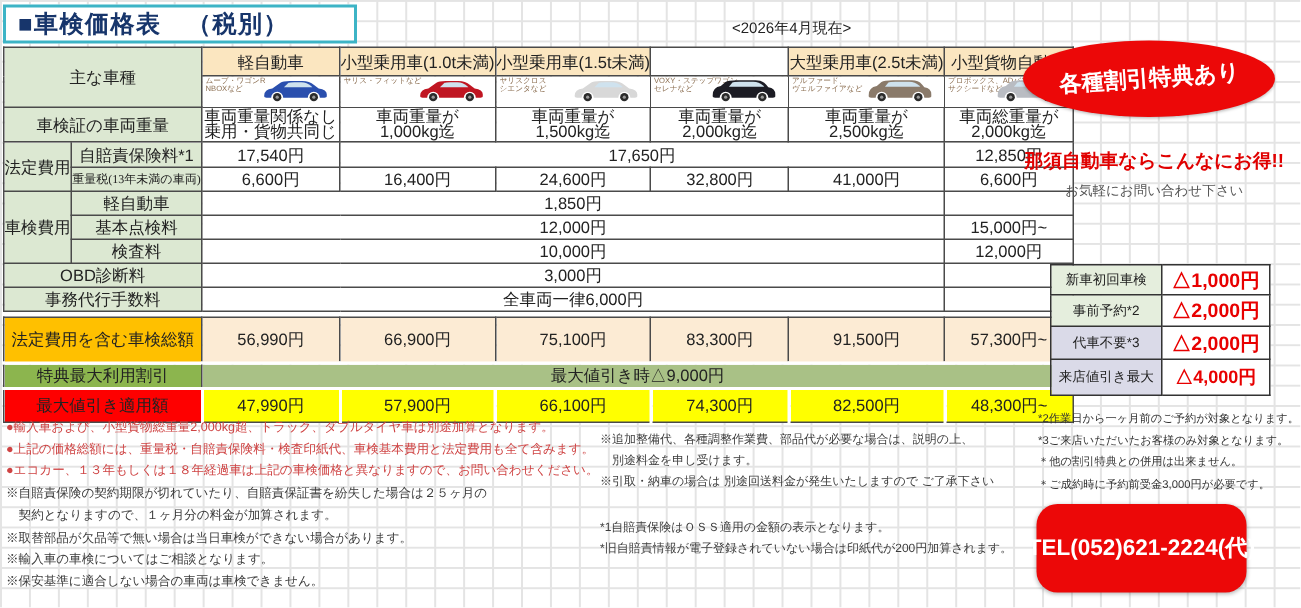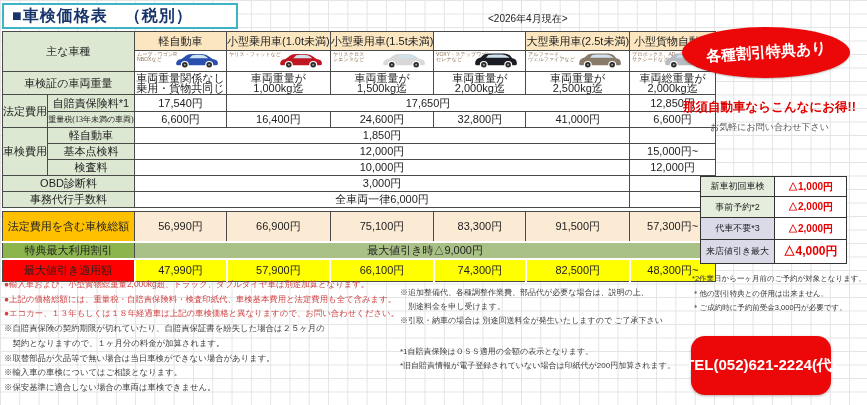--- a/index.html
+++ b/index.html
@@ -41,21 +41,21 @@
     border-top:2px solid #fff !important;border-left:2px solid #fff !important;}
   
   .badge{left:682px;top:27px;width:168px;height:51px;background:#ec0808;border-radius:50%;
     display:flex;align-items:center;justify-content:center;box-shadow:0 1px 2px rgba(0,0,0,.25);}
   .badge span{color:#fff;font-weight:bold;font-size:15px;transform:rotate(-4deg);white-space:nowrap;}
   .headline{left:672px;top:99px;width:195px;text-align:center;color:#e00000;font-weight:bold;font-size:12.5px;white-space:nowrap;}
   .subline{left:672px;top:121px;width:195px;text-align:center;color:#555;font-size:9px;}
   table.disc{position:absolute;left:700px;top:176px;border-collapse:collapse;}
   table.disc td{border:1px solid #333;padding:0;text-align:center;vertical-align:middle;}
   .dl{width:73px;font-size:9px;color:#222;}
-  .dv{width:71px;font-size:10px;font-weight:bold;color:#e80000;background:#fff;}
+  .dv{width:71px;font-size:13px;font-weight:bold;color:#e80000;background:#fff;}
   .bg-g{background:#e5eedd;} .bg-p{background:#dadae8;margin-top:40px;}
   tr.dr1{height:20px;} tr.dr2{height:21px;} tr.dr3{height:22px;} tr.dr4{height:24px;}
   .dv.big{font-size:12px;}
   .side-notes{left:692px;top:272px;font-size:7.5px;line-height:14.6px;color:#333;white-space:nowrap;}
   .tel{left:691px;top:336px;width:140px;height:59px;background:#ec0808;border-radius:14px;
     display:flex;align-items:center;justify-content:center;box-shadow:0 1px 3px rgba(0,0,0,.3);cursor:pointer;}
   .tel span{color:#fff;font-weight:bold;font-size:15px;white-space:nowrap;}
   
   .notes-left{left:4px;top:277px;font-size:8.4px;line-height:14.7px;white-space:nowrap;}
   .notes-left .red{color:#cf4343;}
@@ -299,20 +299,21 @@
     </tr>
     <tr class="dr4">
       <td class="dl bg-p">来店値引き最大</td>
       <td class="dv big">△4,000円</td>
     </tr>
   </tbody>
     </table>
 
   <div class="abs side-notes">
     <div>*2作業日から一ヶ月前のご予約が対象となります。</div>
+    <div>*3ご来店いただいたお客様のみ対象となります。</div>
     <div>＊他の割引特典との併用は出来ません。</div>
     <div>＊ご成約時に予約前受金3,000円が必要です。</div>
   </div>
 
   <div class="abs tel">
     <span>TEL(052)621-2224(代)</span>
   </div>
 
   <div class="abs notes-left">
     <div class="red">●輸入車および、小型貨物総重量2,000kg超、トラック、ダブルタイヤ車は別途加算となります。</div>

